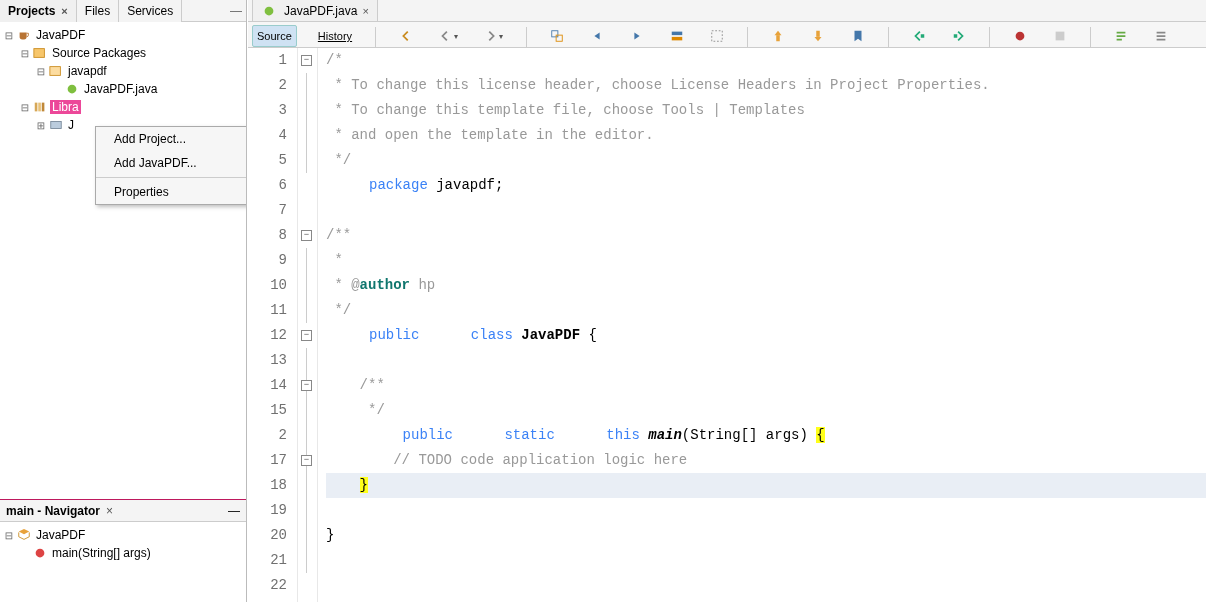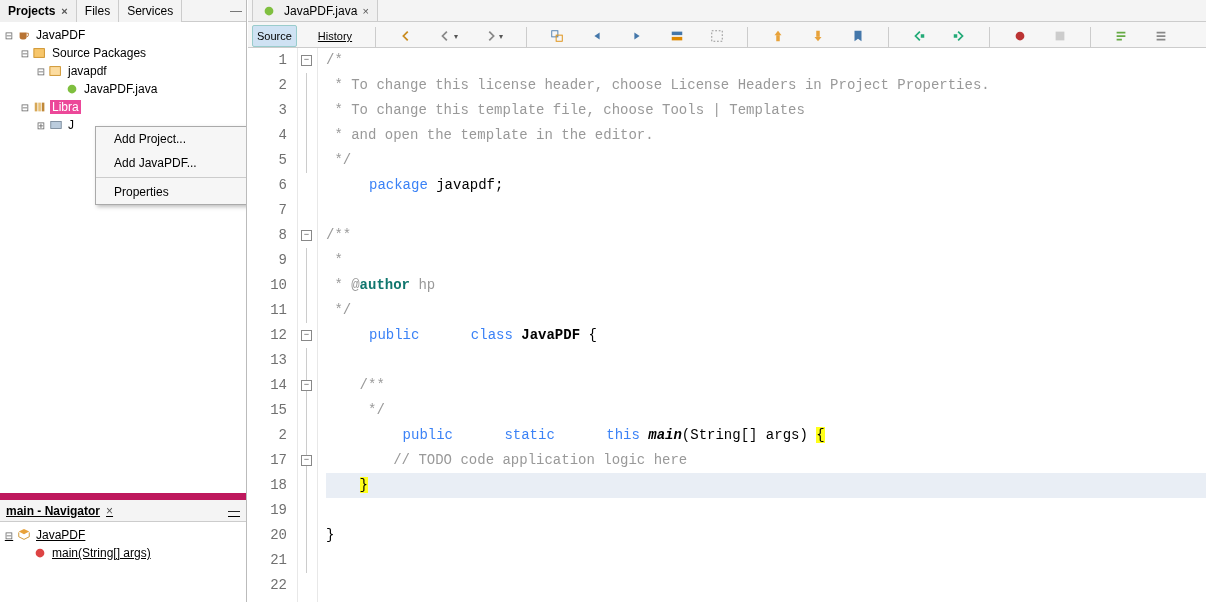--- a/index.html
+++ b/index.html
@@ -49,21 +49,21 @@
     position:absolute; left:95px; top:104px; width:154px;
     background:#f6f6f6; border:1px solid #aaa; box-shadow:2px 2px 4px rgba(0,0,0,.25);
     z-index:100;
   }
   .ctx-item {
     height:24px; display:flex; align-items:center; padding:0 18px; cursor:pointer;
   }
   .ctx-item.hl { background:#9bc7ea; }
   .ctx-sep { height:1px; background:#ccc; margin:2px 0; }
   
-  .nav-panel { border-top:7px solid #be185d;text-decoration:underline; }
+  .nav-panel { border-top:1px solid #be185d; }
   .nav-title {
     height:22px; display:flex; align-items:center; padding:0 6px;
     background:#f4f4f4; border-bottom:1px solid #ccc;
   }
   .nav-title .x { margin-left:6px; color:#555; }
   .nav-title .spacer{flex:1;}
   .nav-bar {
     height:24px; display:flex; align-items:center; background:#efefef;
     border-bottom:1px solid #ccc; padding:0 4px; gap:4px;
   }

